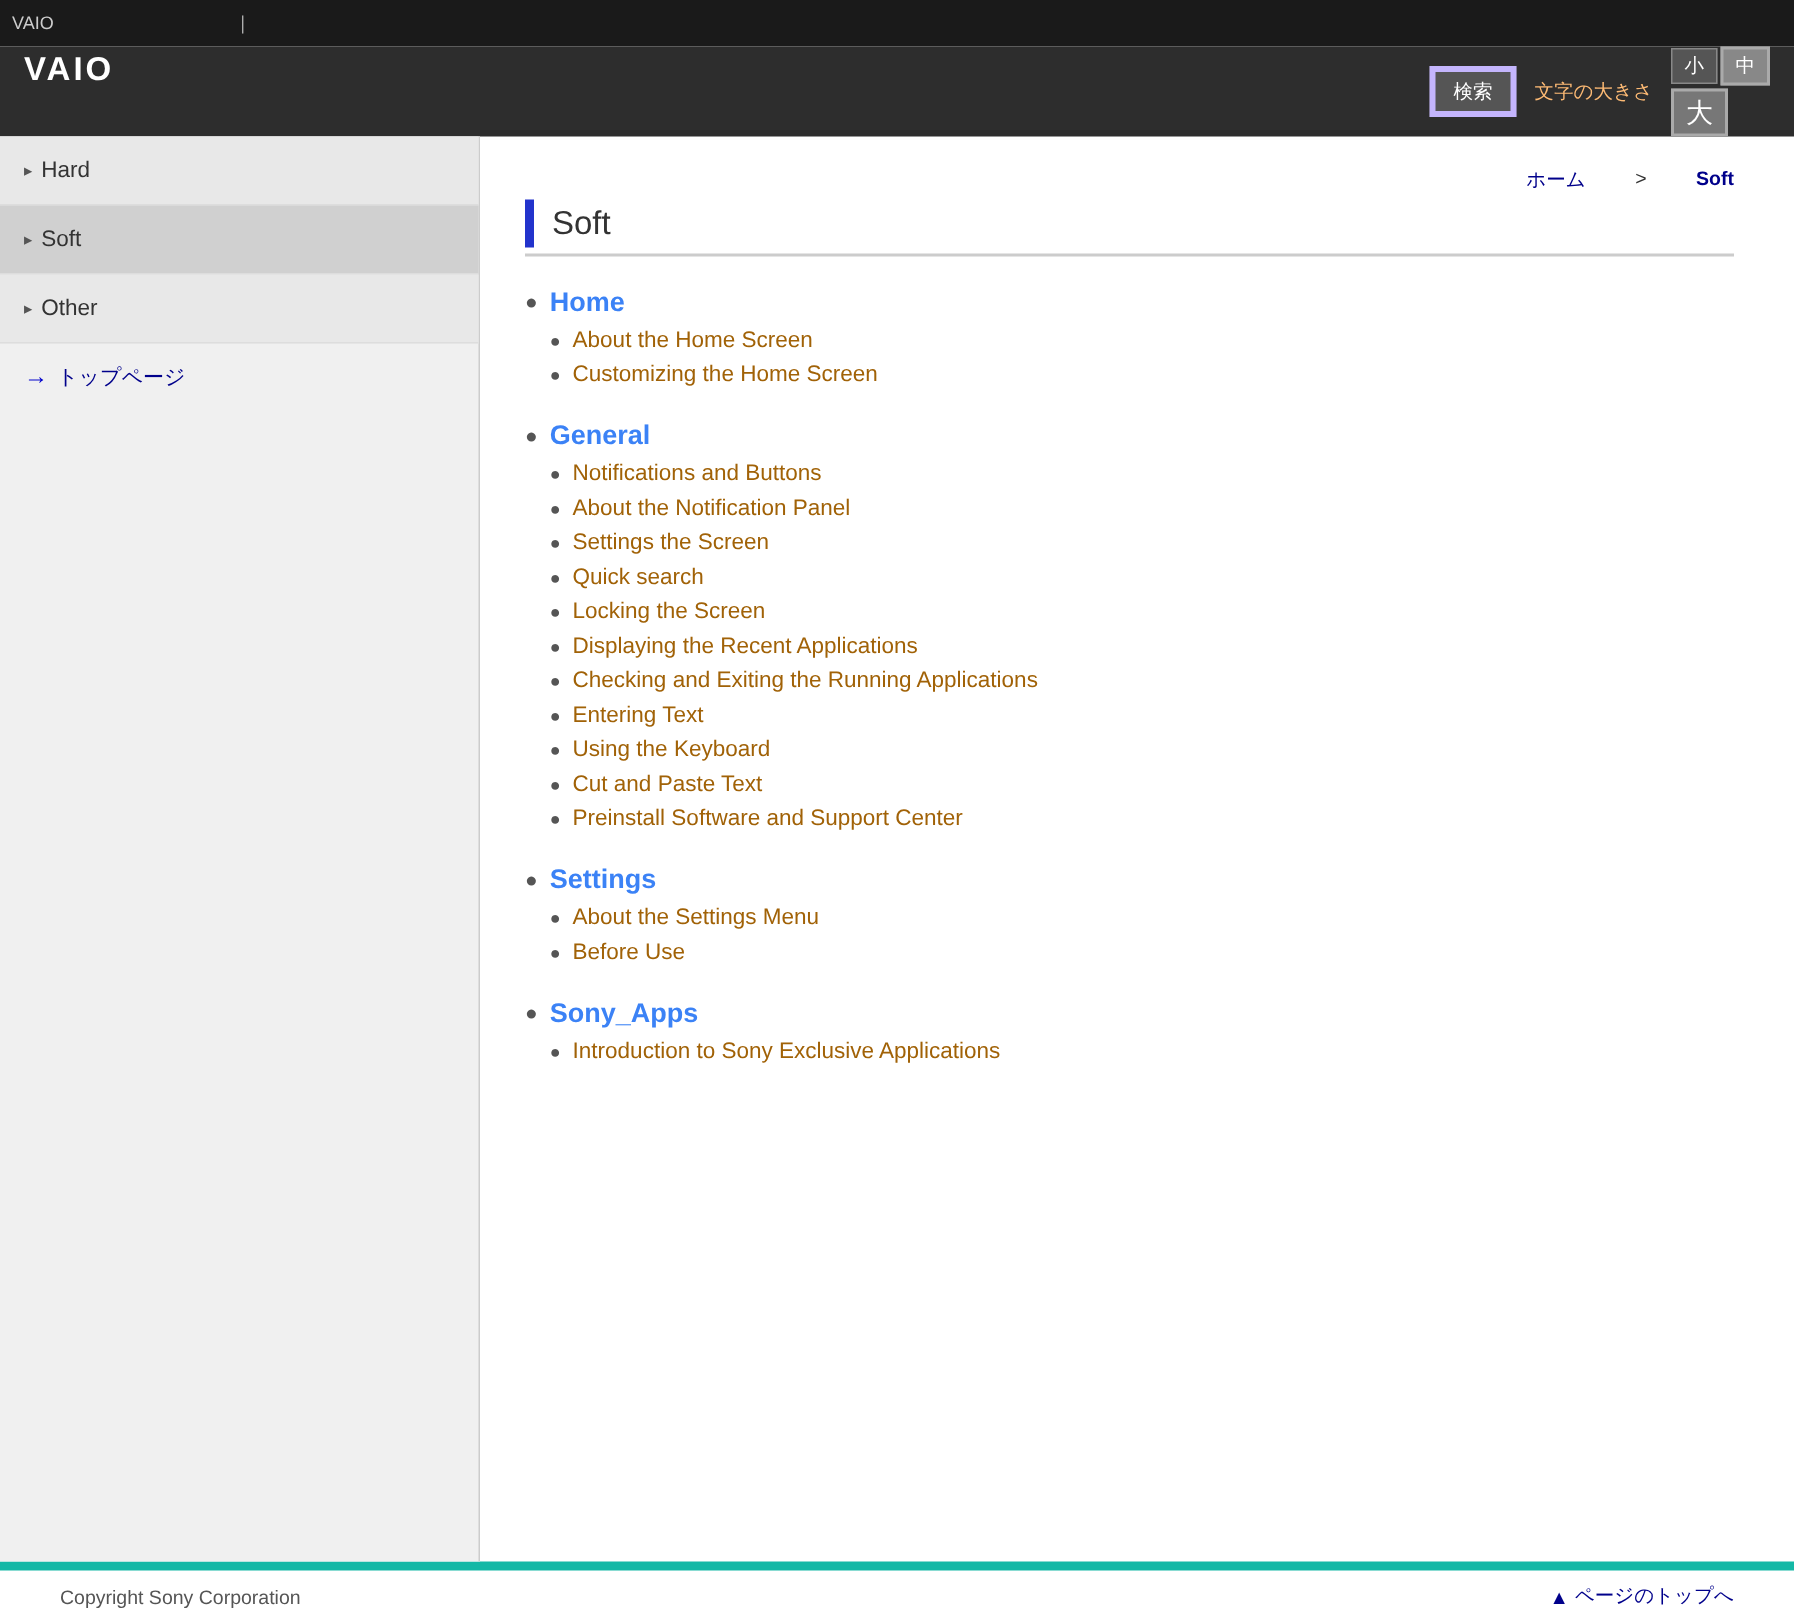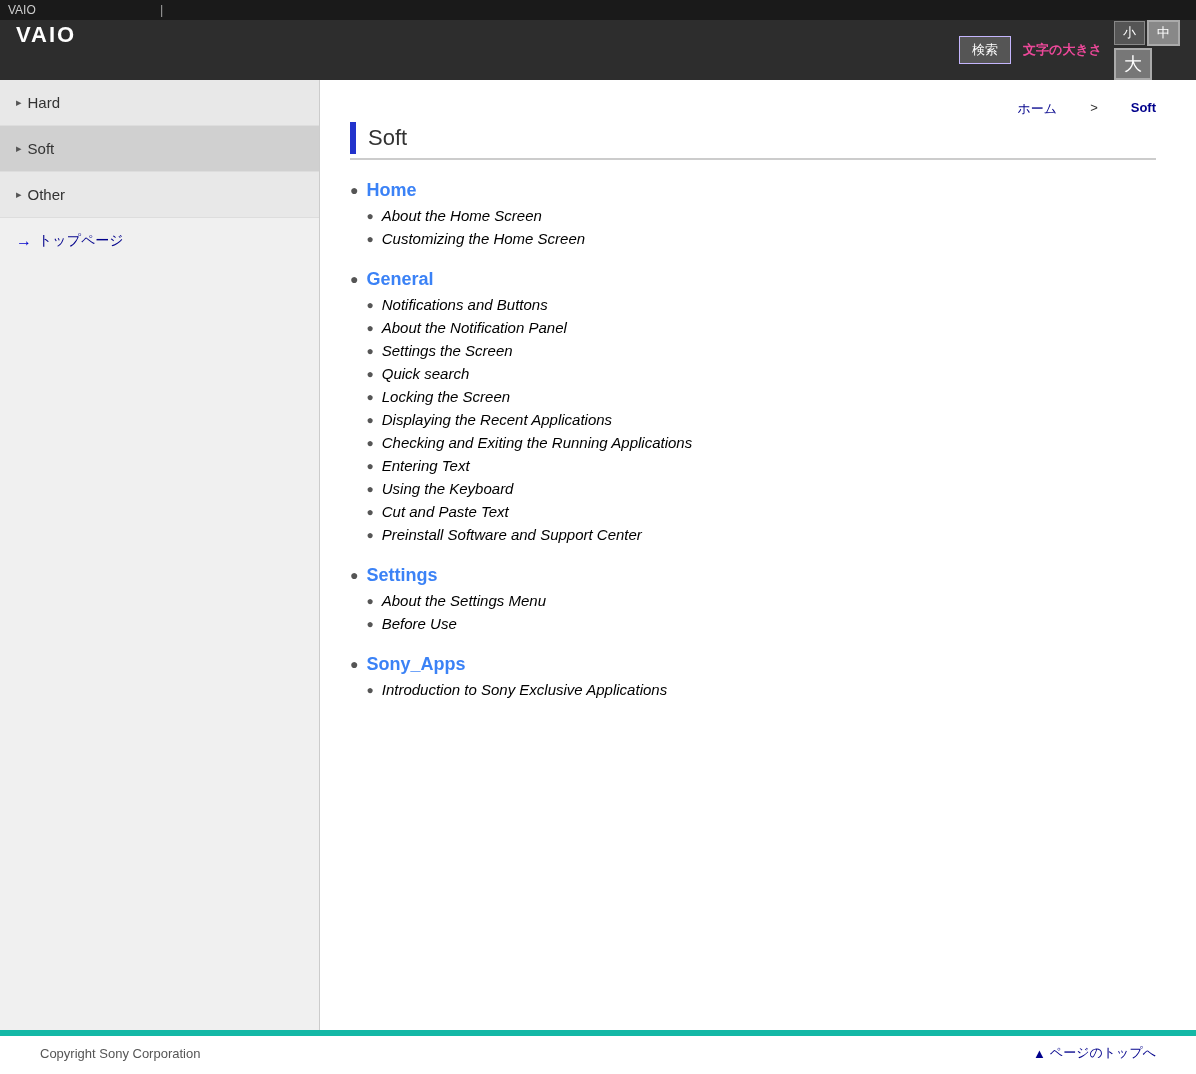--- a/index.html
+++ b/index.html
@@ -11,21 +11,21 @@
       width: 1196px;
       min-height: 1074px;
     }
 
     
     .title-bar {
       background: #1a1a1a;
       color: #ccc;
       font-size: 12px;
       padding: 0 8px;
-      height: 20px;
+      height: 31px;
       display: flex;
       align-items: center;
     }
 
     
     .header {
       background: #2d2d2d;
       color: #fff;
       display: flex;
       align-items: flex-start;
@@ -40,21 +40,21 @@
       letter-spacing: 2px;
     }
     .header-controls {
       display: flex;
       align-items: center;
       gap: 12px;
     }
     .header-btn {
       background: #555;
       color: #fff;
-      border: 1px solid #c4b5fd;
+      border: 4px solid #c4b5fd;
       padding: 4px 12px;
       font-size: 13px;
       cursor: pointer;
     }
     .font-size-controls {
       display: flex;
       align-items: flex-start;
       flex-direction: column;
       position: relative;
     }
@@ -178,24 +178,23 @@
       font-weight: normal;
     }
     .toc-category-label {
       font-size: 18px;
       font-weight: bold;
       color: #3b82f6;
       margin-bottom: 6px;
     }
     .toc-items li a,
     .toc-link {
-      color: #000000;
+      color: #a16207;
       text-decoration: none;
       font-size: 15px;
-      font-style: italic;
     }
     .bullet-outer {
       list-style: none;
       padding-left: 0;
     }
     .bullet-outer > li {
       display: flex;
       align-items: flex-start;
       margin-bottom: 16px;
     }
@@ -248,21 +247,21 @@
 <body>
 
 <div class="title-bar">
   <span>VAIO　　　　　　　　　　｜　　　</span>
 </div>
 
 <div class="header">
   <span class="header-title">VAIO　　　　　　　</span>
   <div class="header-controls">
     <button class="header-btn">検索</button>
-    <span style="color:#ec4899;font-size:13px;font-weight:bold;">文字の大きさ</span>
+    <span style="color:#fdba74;font-size:13px;">文字の大きさ</span>
     <div class="font-size-controls">
       <div class="font-size-row">
         <button class="font-size-btn">小</button>
         <button class="font-size-btn active">中</button>
       </div>
       <div style="display:flex;justify-content:flex-end;margin-top:2px;">
         <button class="font-size-btn large">大</button>
       </div>
     </div>
   </div>

